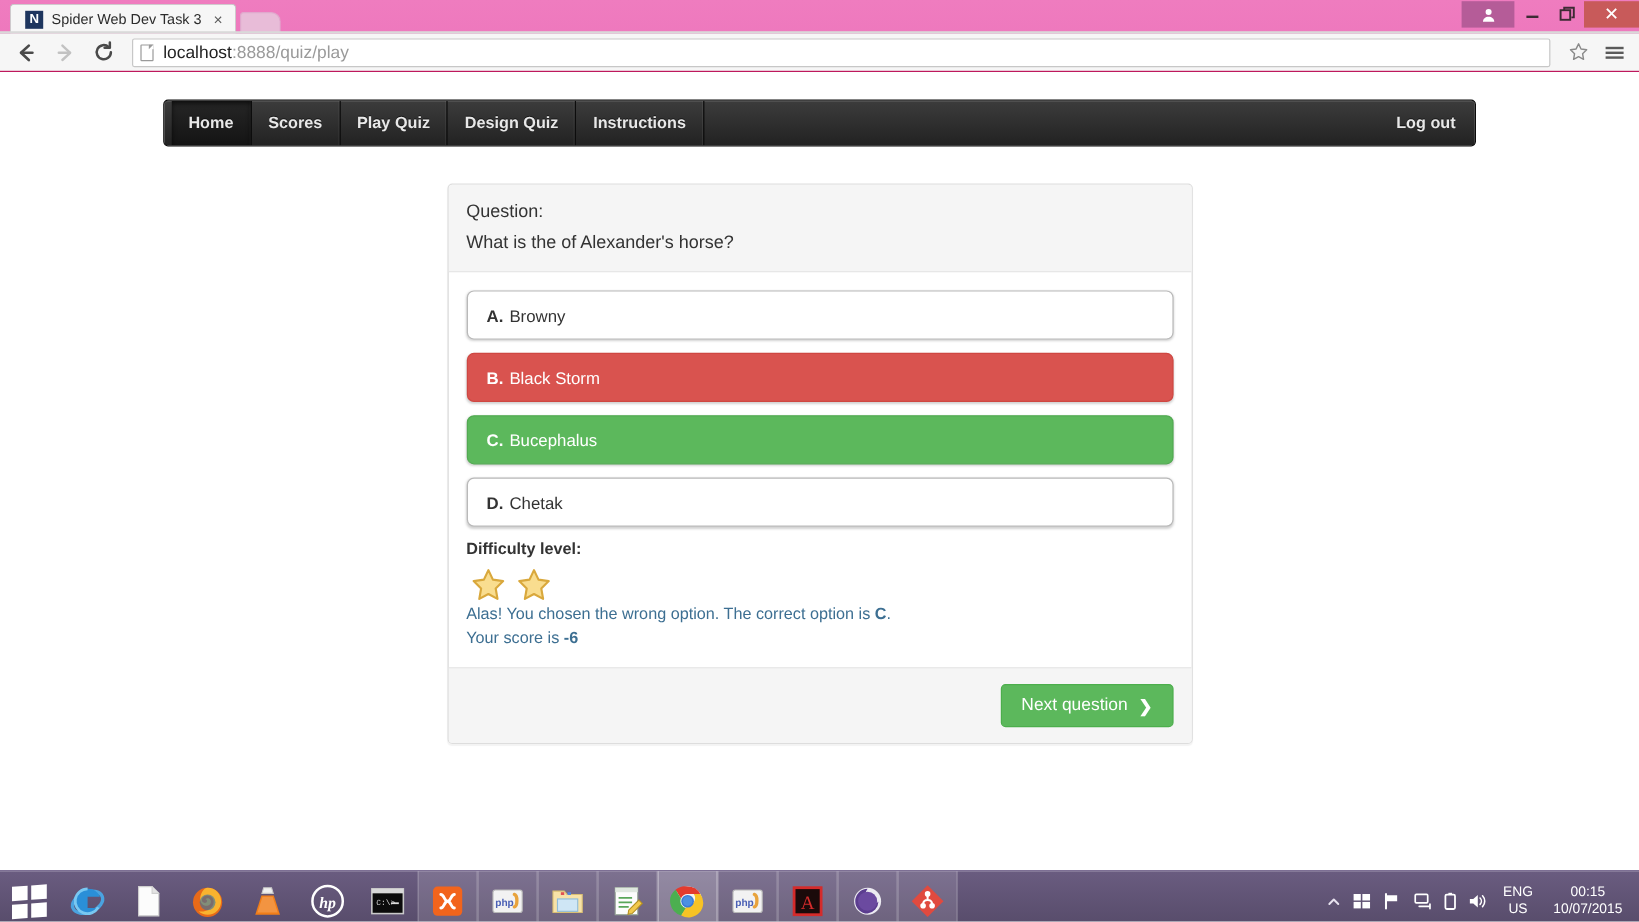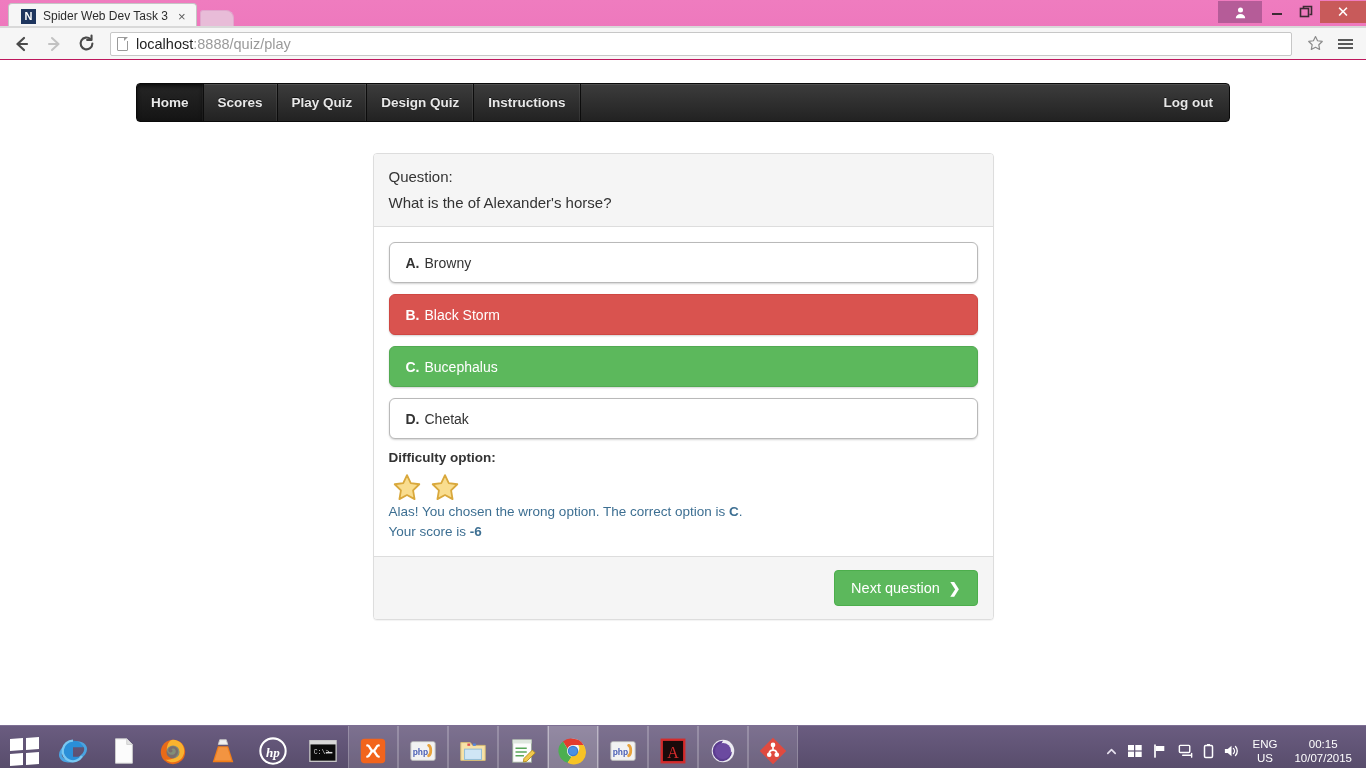--- a/index.html
+++ b/index.html
@@ -129,20 +129,21 @@
   
   .navbar {
     height: 39px;
     border-radius: 4px;
     background: #2d2d2d;
     background: linear-gradient(to bottom, #3c3c3c 0%, #222222 100%);
     border: 1px solid #0a0a0a;
     display: flex; align-items: stretch;
     overflow: hidden;
     box-shadow: inset 0 1px 0 rgba(255,255,255,0.10);
+    padding-left: 6px;
   }
   .nav-item {
     display: flex; align-items: center;
     padding: 0 14px;
     font-size: 13.5px; font-weight: bold;
     color: #e8e8e8;
     text-shadow: 0 -1px 0 rgba(0,0,0,0.6);
     border-right: 1px solid #0c0c0c;
     box-shadow: inset -1px 0 0 rgba(255,255,255,0.07);
   }
@@ -389,21 +390,21 @@
         </div>
         <div class="option correct">
           <span class="opt-letter">C.</span>
           <span>Bucephalus</span>
         </div>
         <div class="option neutral">
           <span class="opt-letter">D.</span>
           <span>Chetak</span>
         </div>
 
-        <div class="difficulty-label">Difficulty option:</div>
+        <div class="difficulty-label">Difficulty level:</div>
         <div class="stars">
           <span class="star">
             <svg class="ico" width="20" height="20" viewBox="0 0 20 20">
                 <path d="M10 1.4l2.5 5.3 5.7.8-4.15 4.1 1 5.8L10 14.7l-5.05 2.7 1-5.8L1.8 7.5l5.7-.8z" fill="#f9dd8f" stroke="#d9a83c" stroke-width="1.2" stroke-linejoin="round"></path>
               </svg>
           </span>
           <span class="star">
             <svg class="ico" width="20" height="20" viewBox="0 0 20 20">
                 <path d="M10 1.4l2.5 5.3 5.7.8-4.15 4.1 1 5.8L10 14.7l-5.05 2.7 1-5.8L1.8 7.5l5.7-.8z" fill="#f9dd8f" stroke="#d9a83c" stroke-width="1.2" stroke-linejoin="round"></path>
               </svg>

